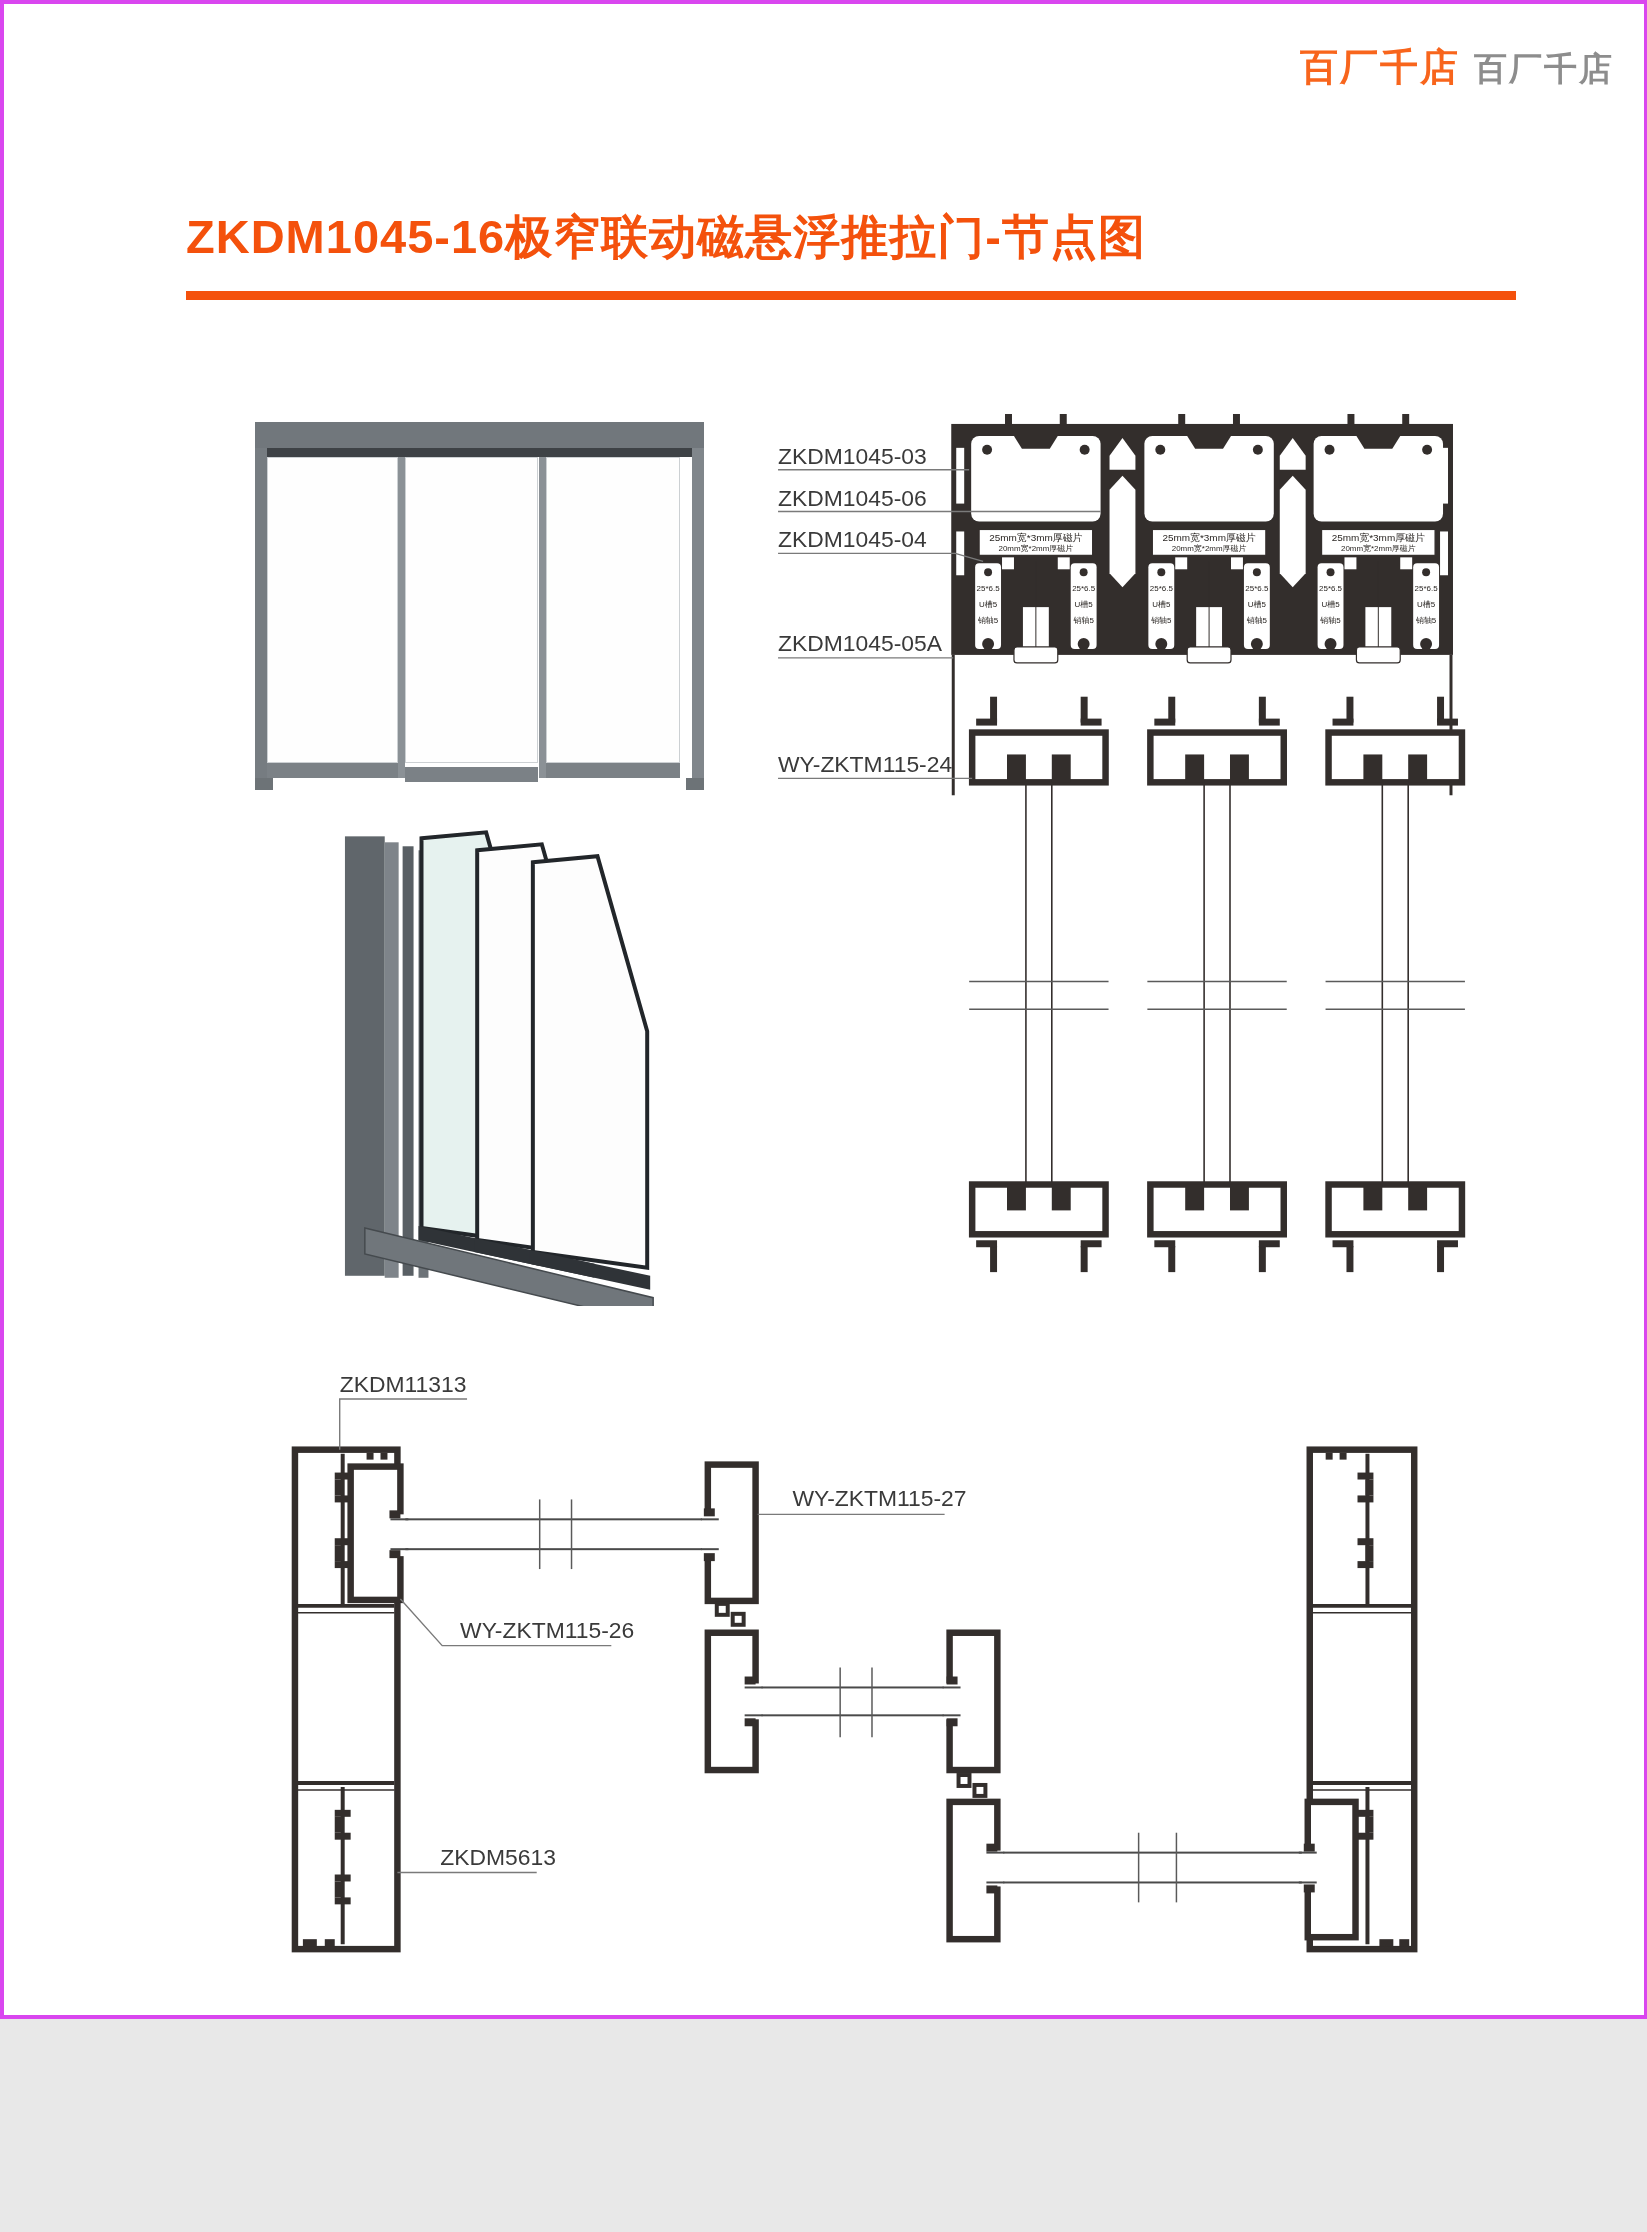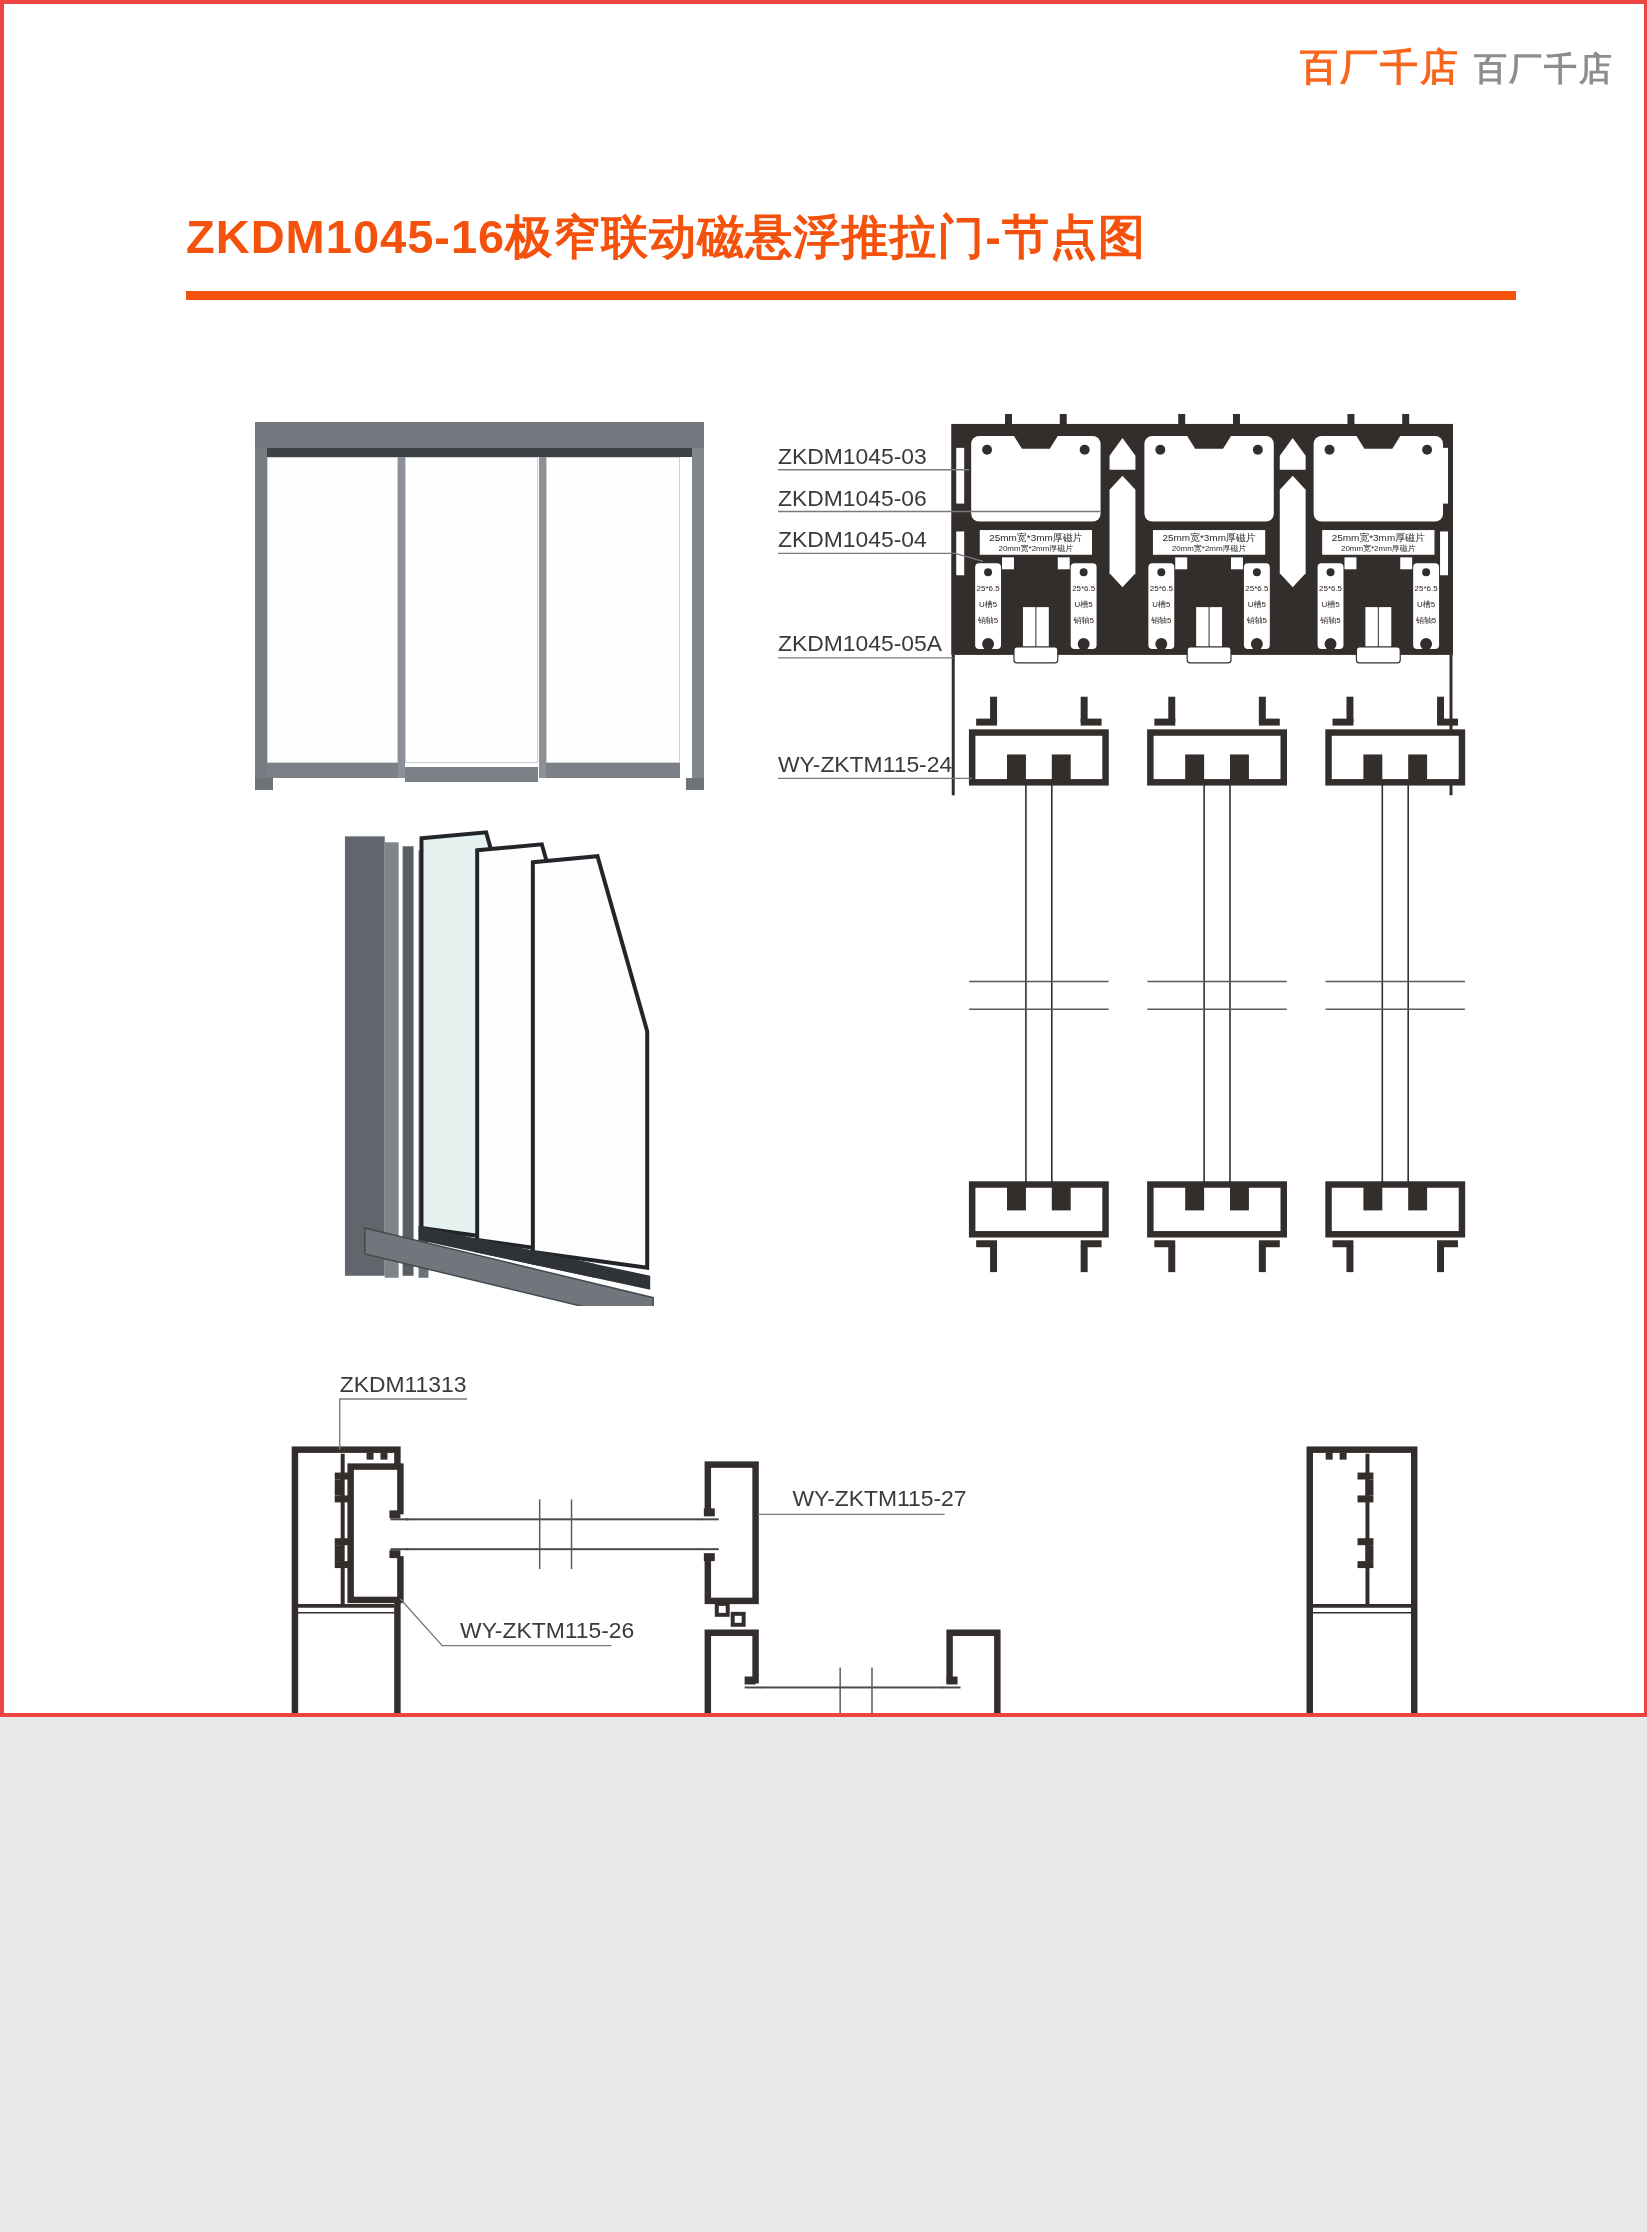--- a/index.html
+++ b/index.html
@@ -1,18 +1,18 @@
 <!DOCTYPE html>
 <html><head>
 <meta charset="utf-8">
 <style>
   html,body{margin:0;padding:0;background:#e8e8e8;}
   .page{
-    position:relative;width:1648px;height:1717px;background:#ffffff;
-    border:4px solid #ef4444;box-sizing:border-box;overflow:hidden;
+    position:relative;width:1648px;height:2019px;background:#ffffff;
+    border:4px solid #d946ef;box-sizing:border-box;overflow:hidden;
     font-family:"Liberation Sans",sans-serif;
   }
   
   .logo{position:absolute;top:38px;right:30px;display:flex;align-items:baseline;}
   .logo .brand{color:#F8651C;font-size:38px;font-weight:bold;letter-spacing:2px;}
   .logo .manual{color:#8D8D8D;font-size:33px;font-weight:600;margin-left:14px;letter-spacing:2px;}
   
   .title{position:absolute;left:182px;top:202px;font-size:47px;font-weight:bold;color:#F4510C;letter-spacing:1px;}
   .title-rule{position:absolute;left:182px;top:287px;width:1330px;height:9px;background:#F4510C;}
   

